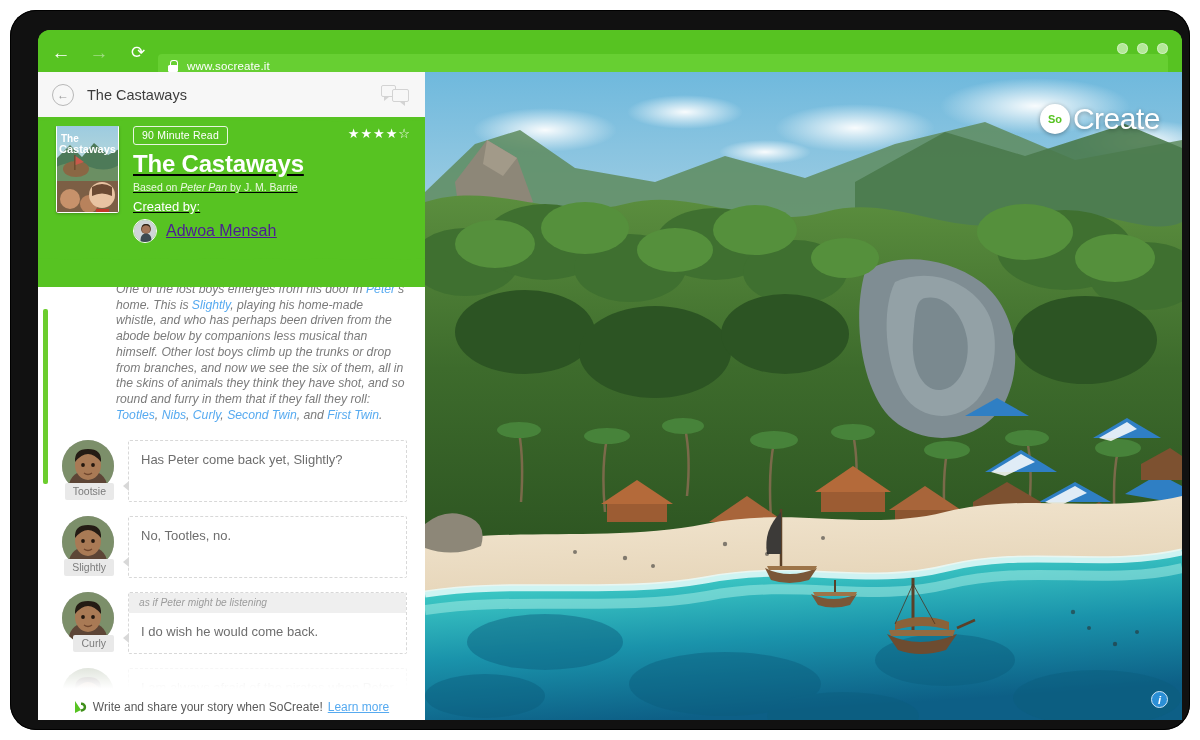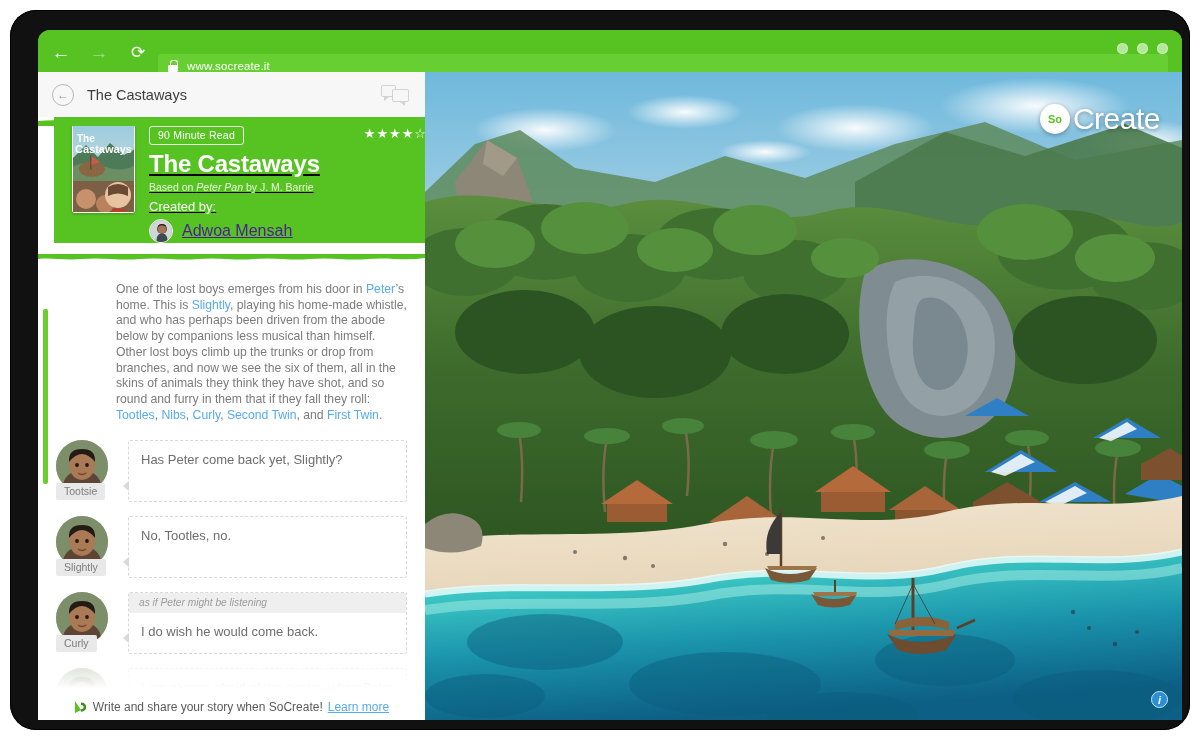--- a/index.html
+++ b/index.html
@@ -155,22 +155,22 @@
   }
   .bub-b { left: 11px; top: 5px; width: 17px; height: 13px; background:#f7f7f7; }
   .bub-b::after {
     content: ""; position: absolute; right: 3px; bottom: -5px;
     border-right: 5px solid #d3d3d3; border-bottom: 4px solid transparent;
   }
 
   
   .hero {
     position: absolute;
-    left: 16px; top: 45px;
-    width: 100%; height: 126px;
+    left: 0; top: 45px;
+    width: 100%; height: 170px;
     background: #57c322;
     z-index: 4;
   }
   .torn {
     position: absolute;
     left: 0; width: 100%; height: 9px;
     z-index: 5;
   }
   .torn-top { top: 45px; }
   .torn-bot { top: 182px; }
@@ -268,34 +268,35 @@
     left: 0; top: 194px;
     width: 100%; bottom: 0;
     padding: 16px 0 0 0;
   }
 
   .narrative {
     padding: 0 18px 0 78px;
     font-size: 12.2px;
     line-height: 15.7px;
     color: #7b7b7b;
+    font-style: italic;
   }
   .narrative a { color: #56aaf0; text-decoration: none; }
 
   .dialogue-list { margin-top: 17px; }
 
   .dialogue {
     display: flex;
     padding: 0 18px 0 18px;
     margin-bottom: 14px;
     position: relative;
   }
   .char-col {
     width: 58px; flex: 0 0 auto;
-    display: flex; flex-direction: column; align-items: flex-start;
+    display: flex; flex-direction: column; align-items: flex-end;
   }
   .char-av {
     width: 52px; height: 52px;
     border-radius: 50%;
     overflow: hidden;
     background: #bbb;
   }
   .char-name {
     margin-top: -9px;
     background: #e9e9e9;

